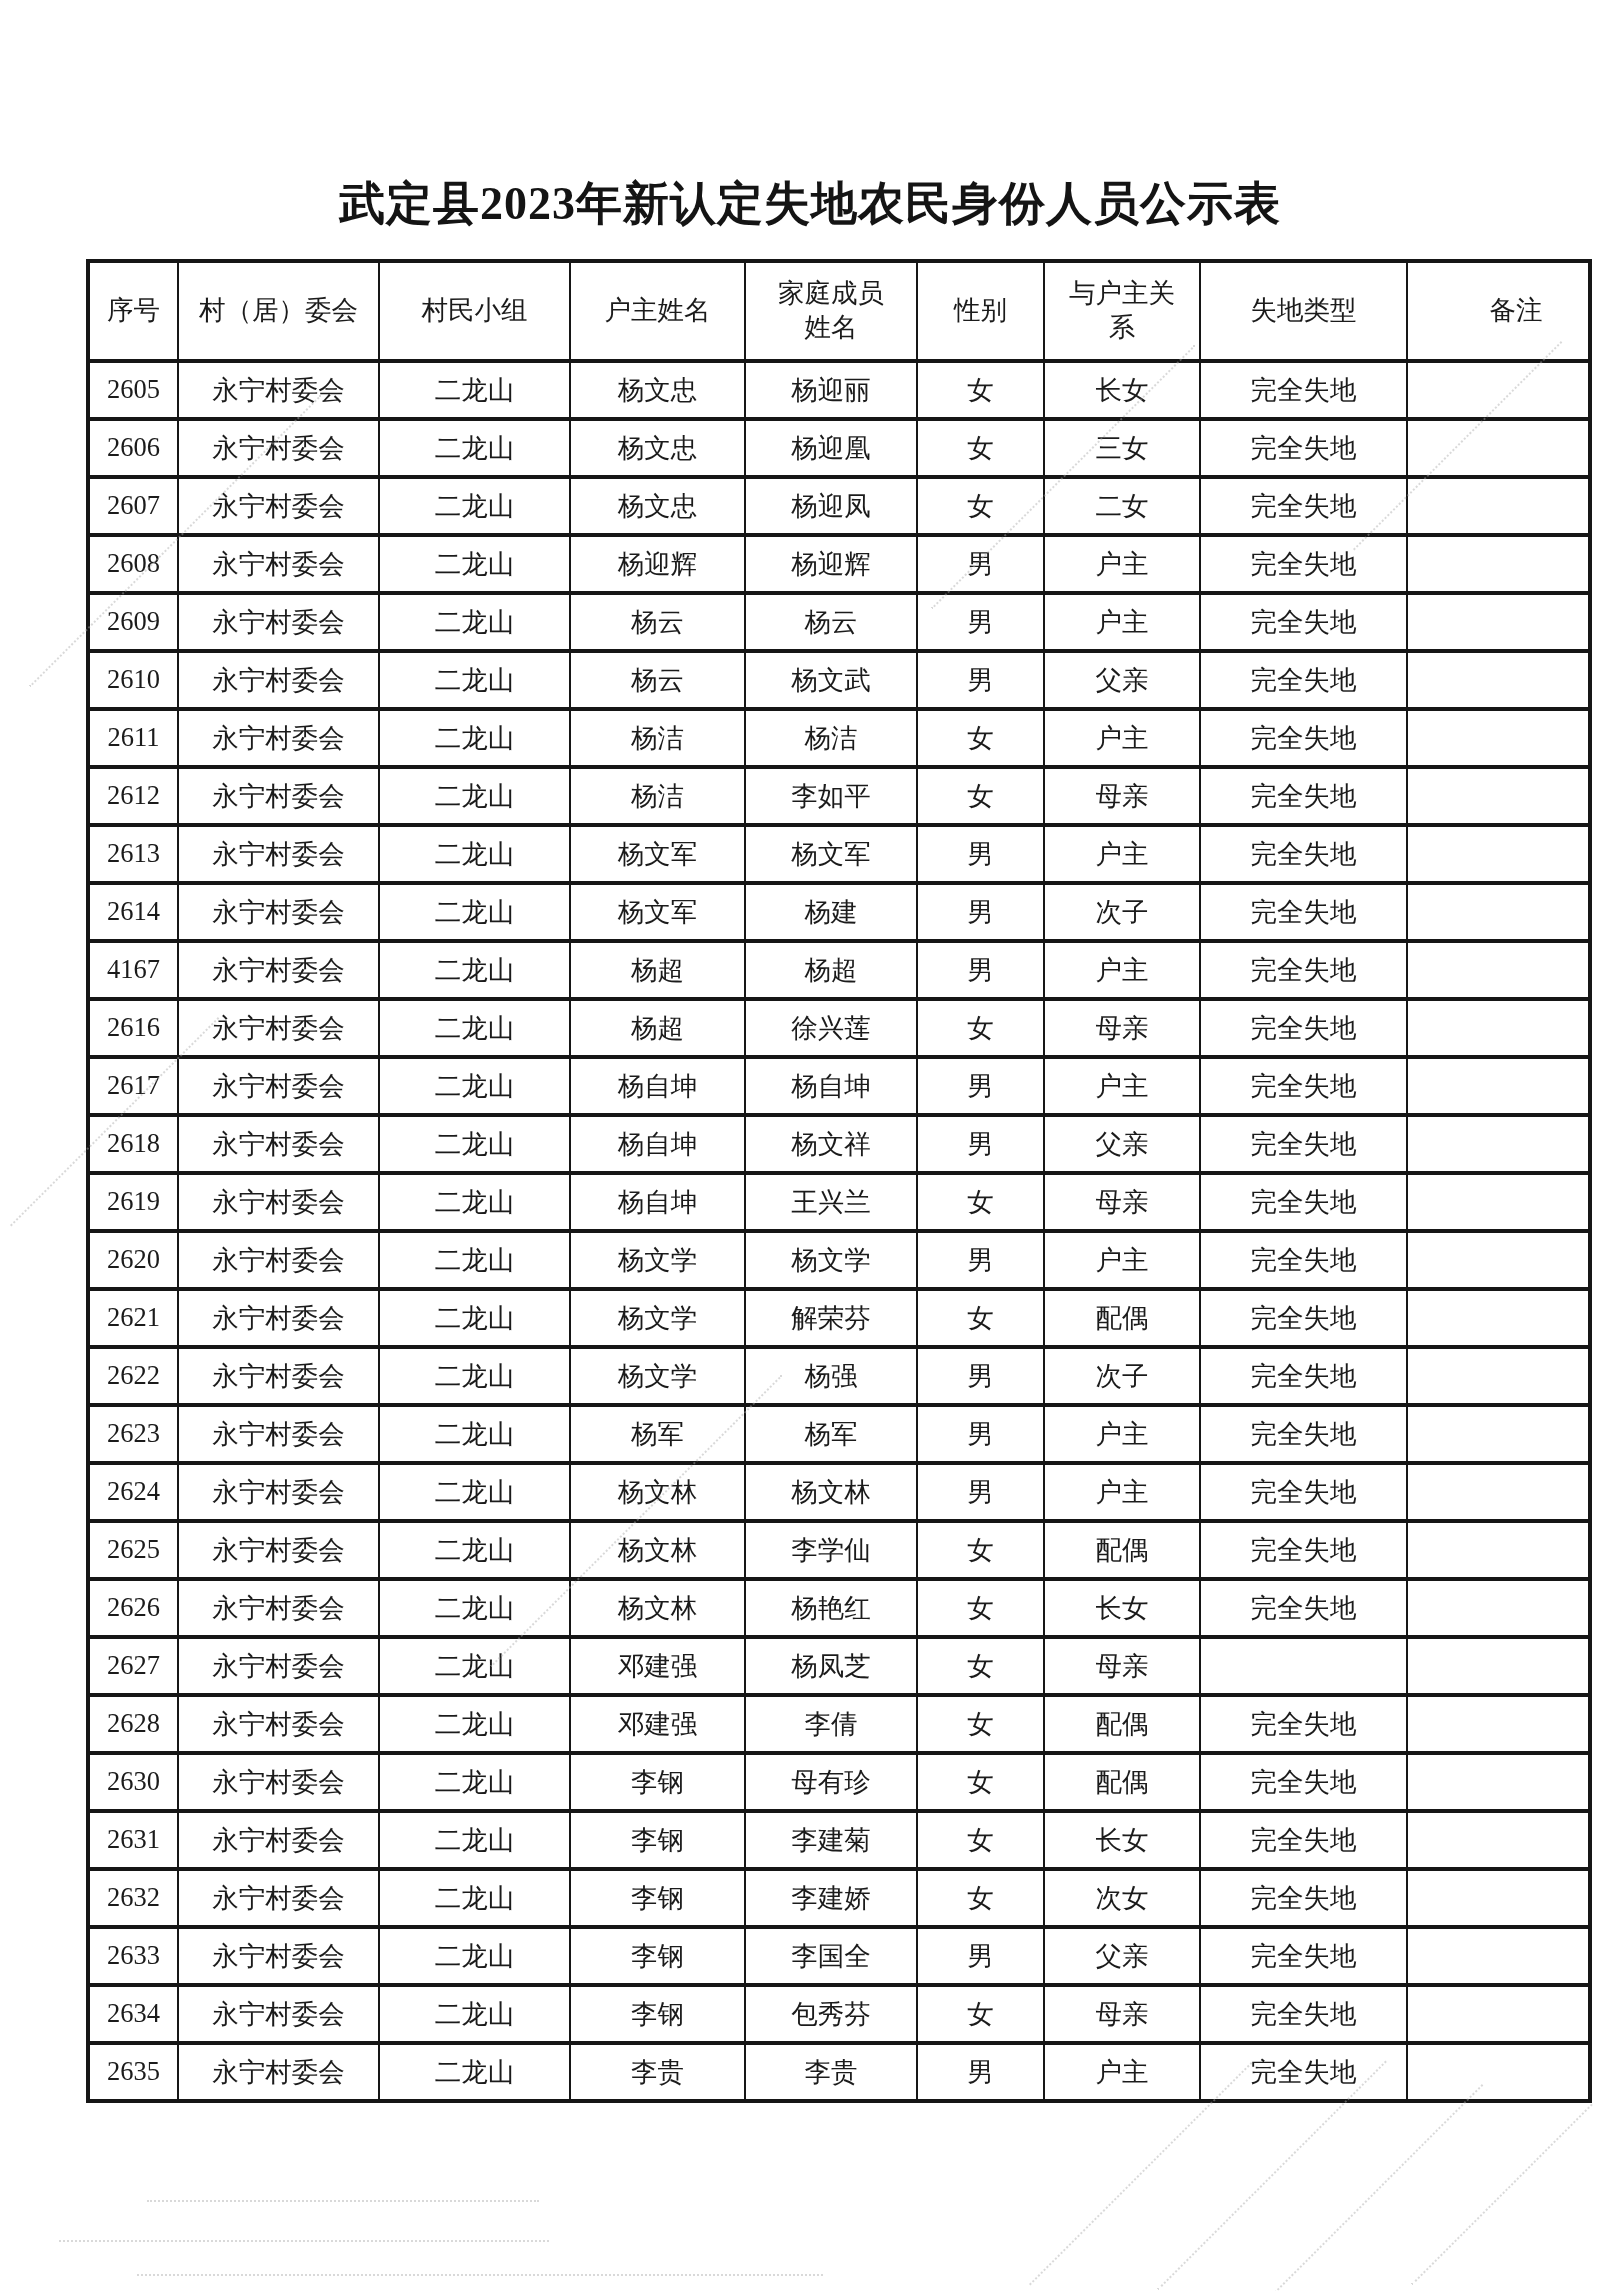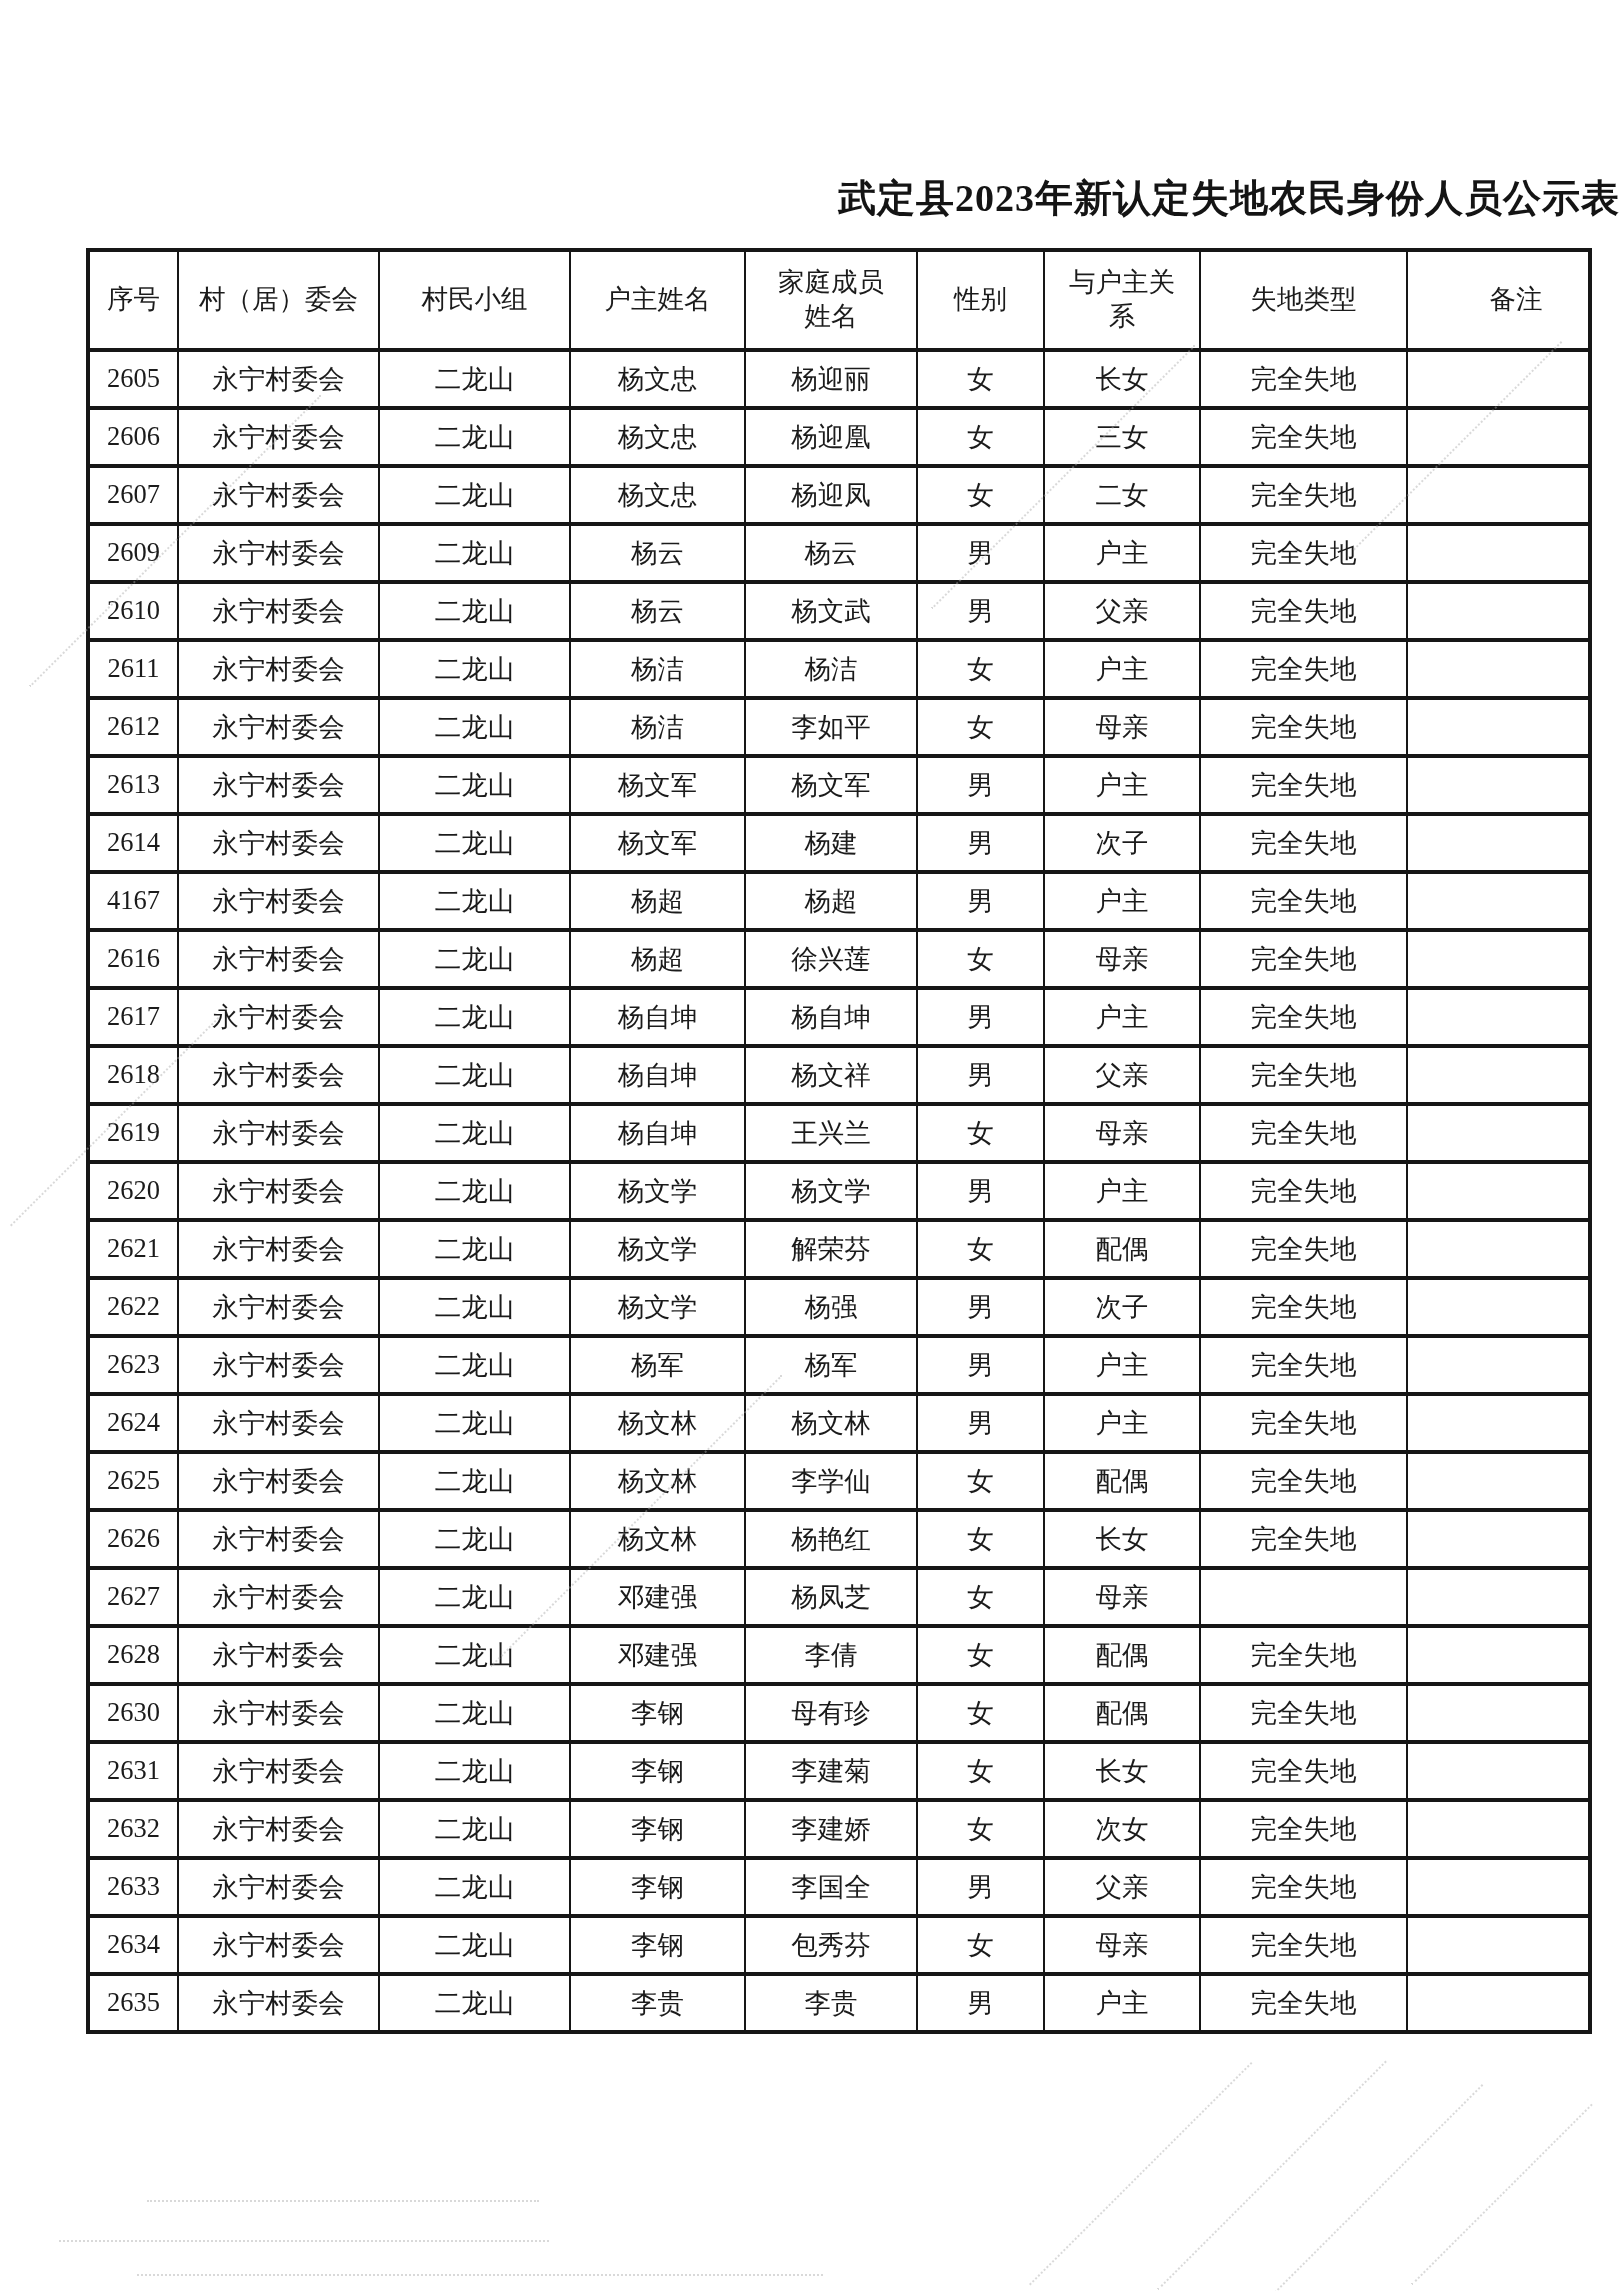--- a/index.html
+++ b/index.html
@@ -11,22 +11,22 @@
     font-family:"Liberation Serif","DejaVu Serif",serif;
     color:#1b1b1b;
   }
   
   .artifact{position:absolute;border-top:2px dotted #adadad;opacity:.45;pointer-events:none;}
   .diag{transform:rotate(-45deg);transform-origin:left top;}
   
   .title{
     margin:0;
     padding-top:173px;
-    text-align:right;
-    font-size:38px;
+    text-align:center;
+    font-size:46px;
     font-weight:bold;
     letter-spacing:1px;
     color:#141414;
   }
   
   table.notice{
     margin:23.5px 0 0 86px;
     width:1446px;
     border-collapse:collapse;
     table-layout:fixed;
@@ -121,20 +121,31 @@
           <td class="col-committee">永宁村委会</td>
           <td class="col-group">二龙山</td>
           <td class="col-head">杨文忠</td>
           <td class="col-member">杨迎凤</td>
           <td class="col-gender">女</td>
           <td class="col-relation">二女</td>
           <td class="col-landtype">完全失地</td>
           <td class="col-remark"></td>
         </tr>
         <tr>
+          <td class="col-serial">2608</td>
+          <td class="col-committee">永宁村委会</td>
+          <td class="col-group">二龙山</td>
+          <td class="col-head">杨迎辉</td>
+          <td class="col-member">杨迎辉</td>
+          <td class="col-gender">男</td>
+          <td class="col-relation">户主</td>
+          <td class="col-landtype">完全失地</td>
+          <td class="col-remark"></td>
+        </tr>
+        <tr>
           <td class="col-serial">2609</td>
           <td class="col-committee">永宁村委会</td>
           <td class="col-group">二龙山</td>
           <td class="col-head">杨云</td>
           <td class="col-member">杨云</td>
           <td class="col-gender">男</td>
           <td class="col-relation">户主</td>
           <td class="col-landtype">完全失地</td>
           <td class="col-remark"></td>
         </tr>

